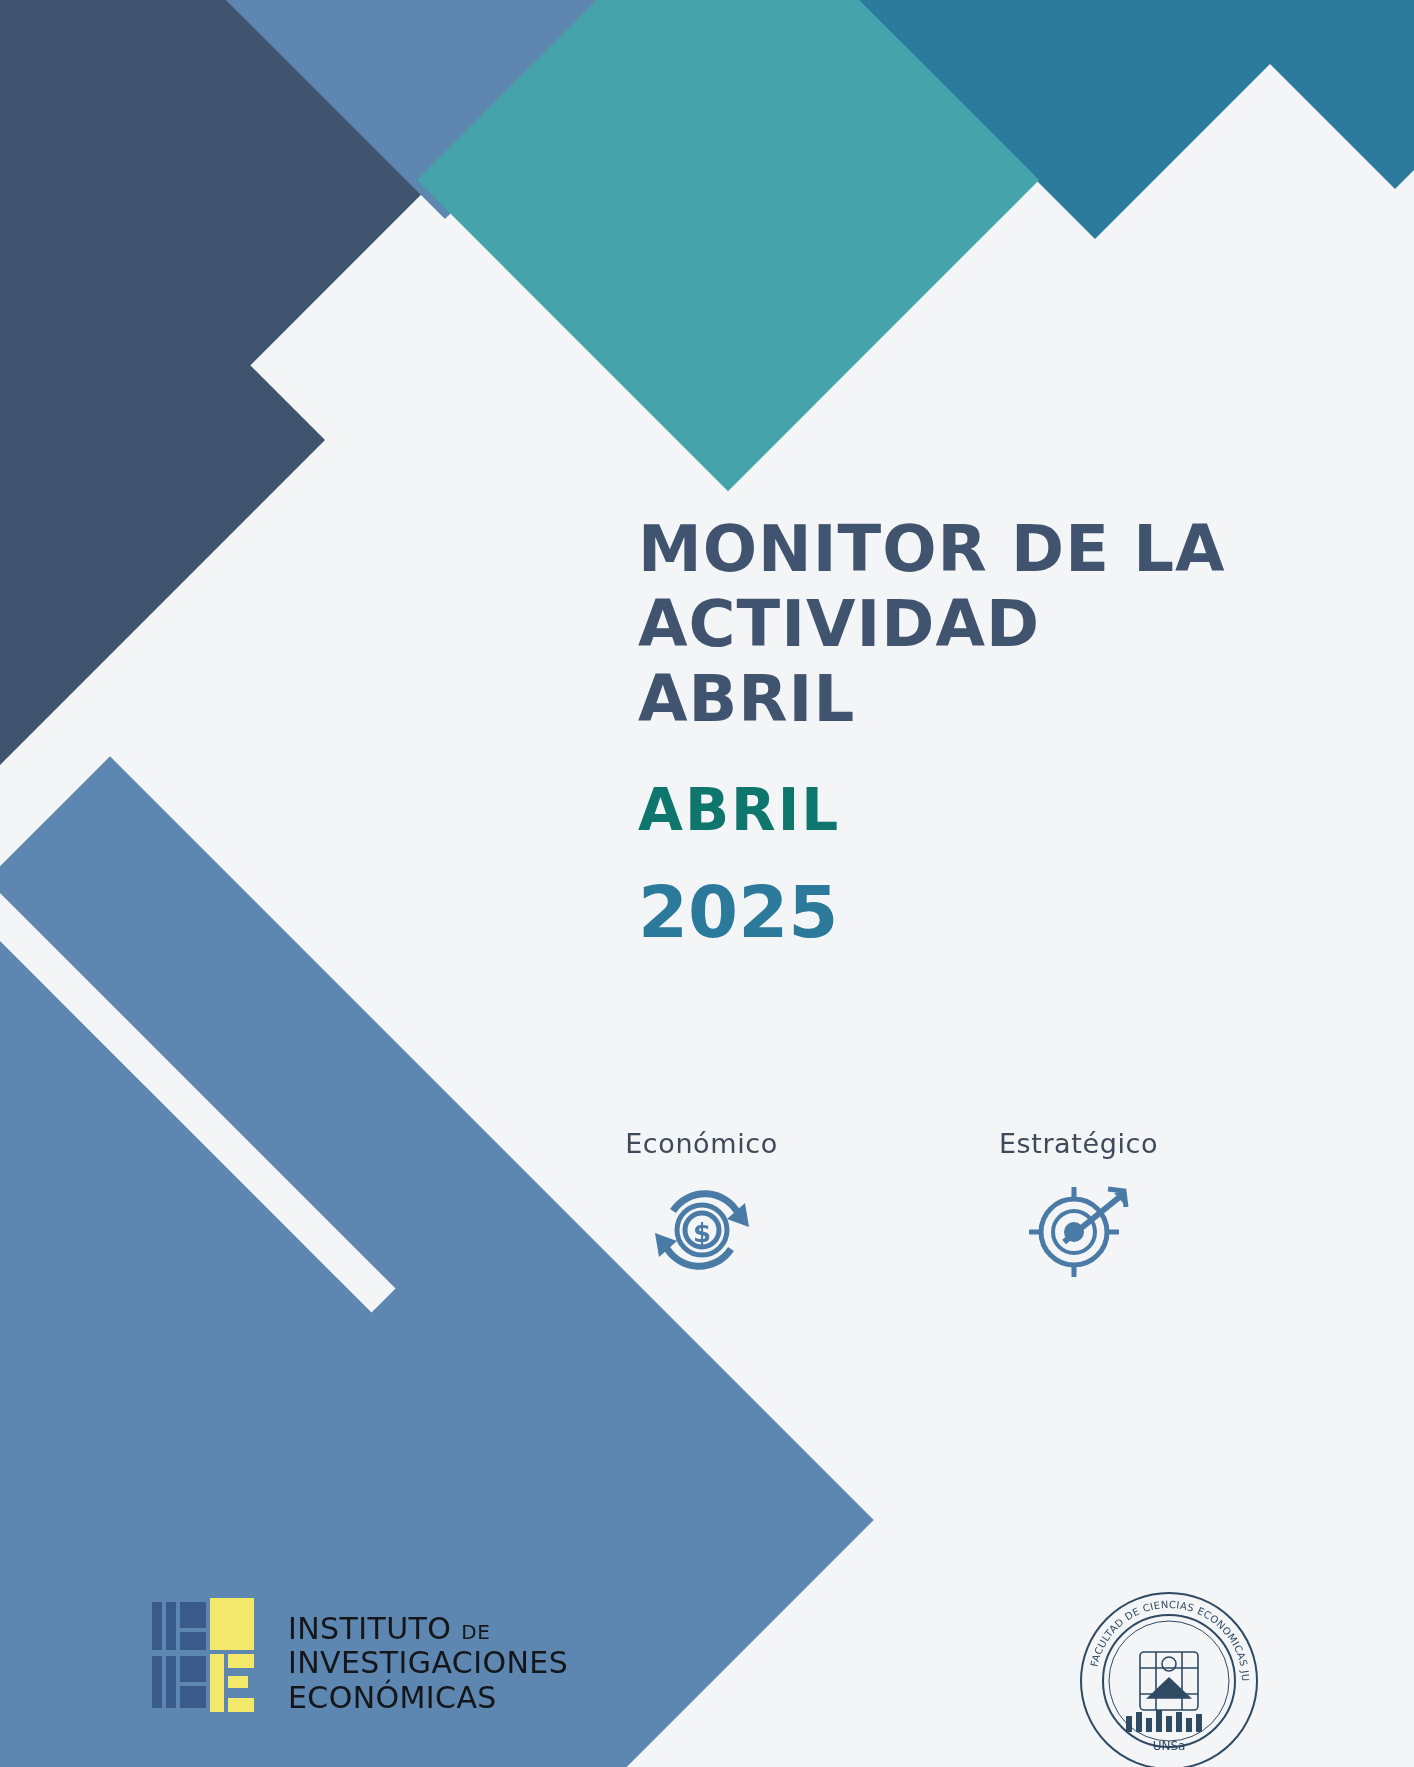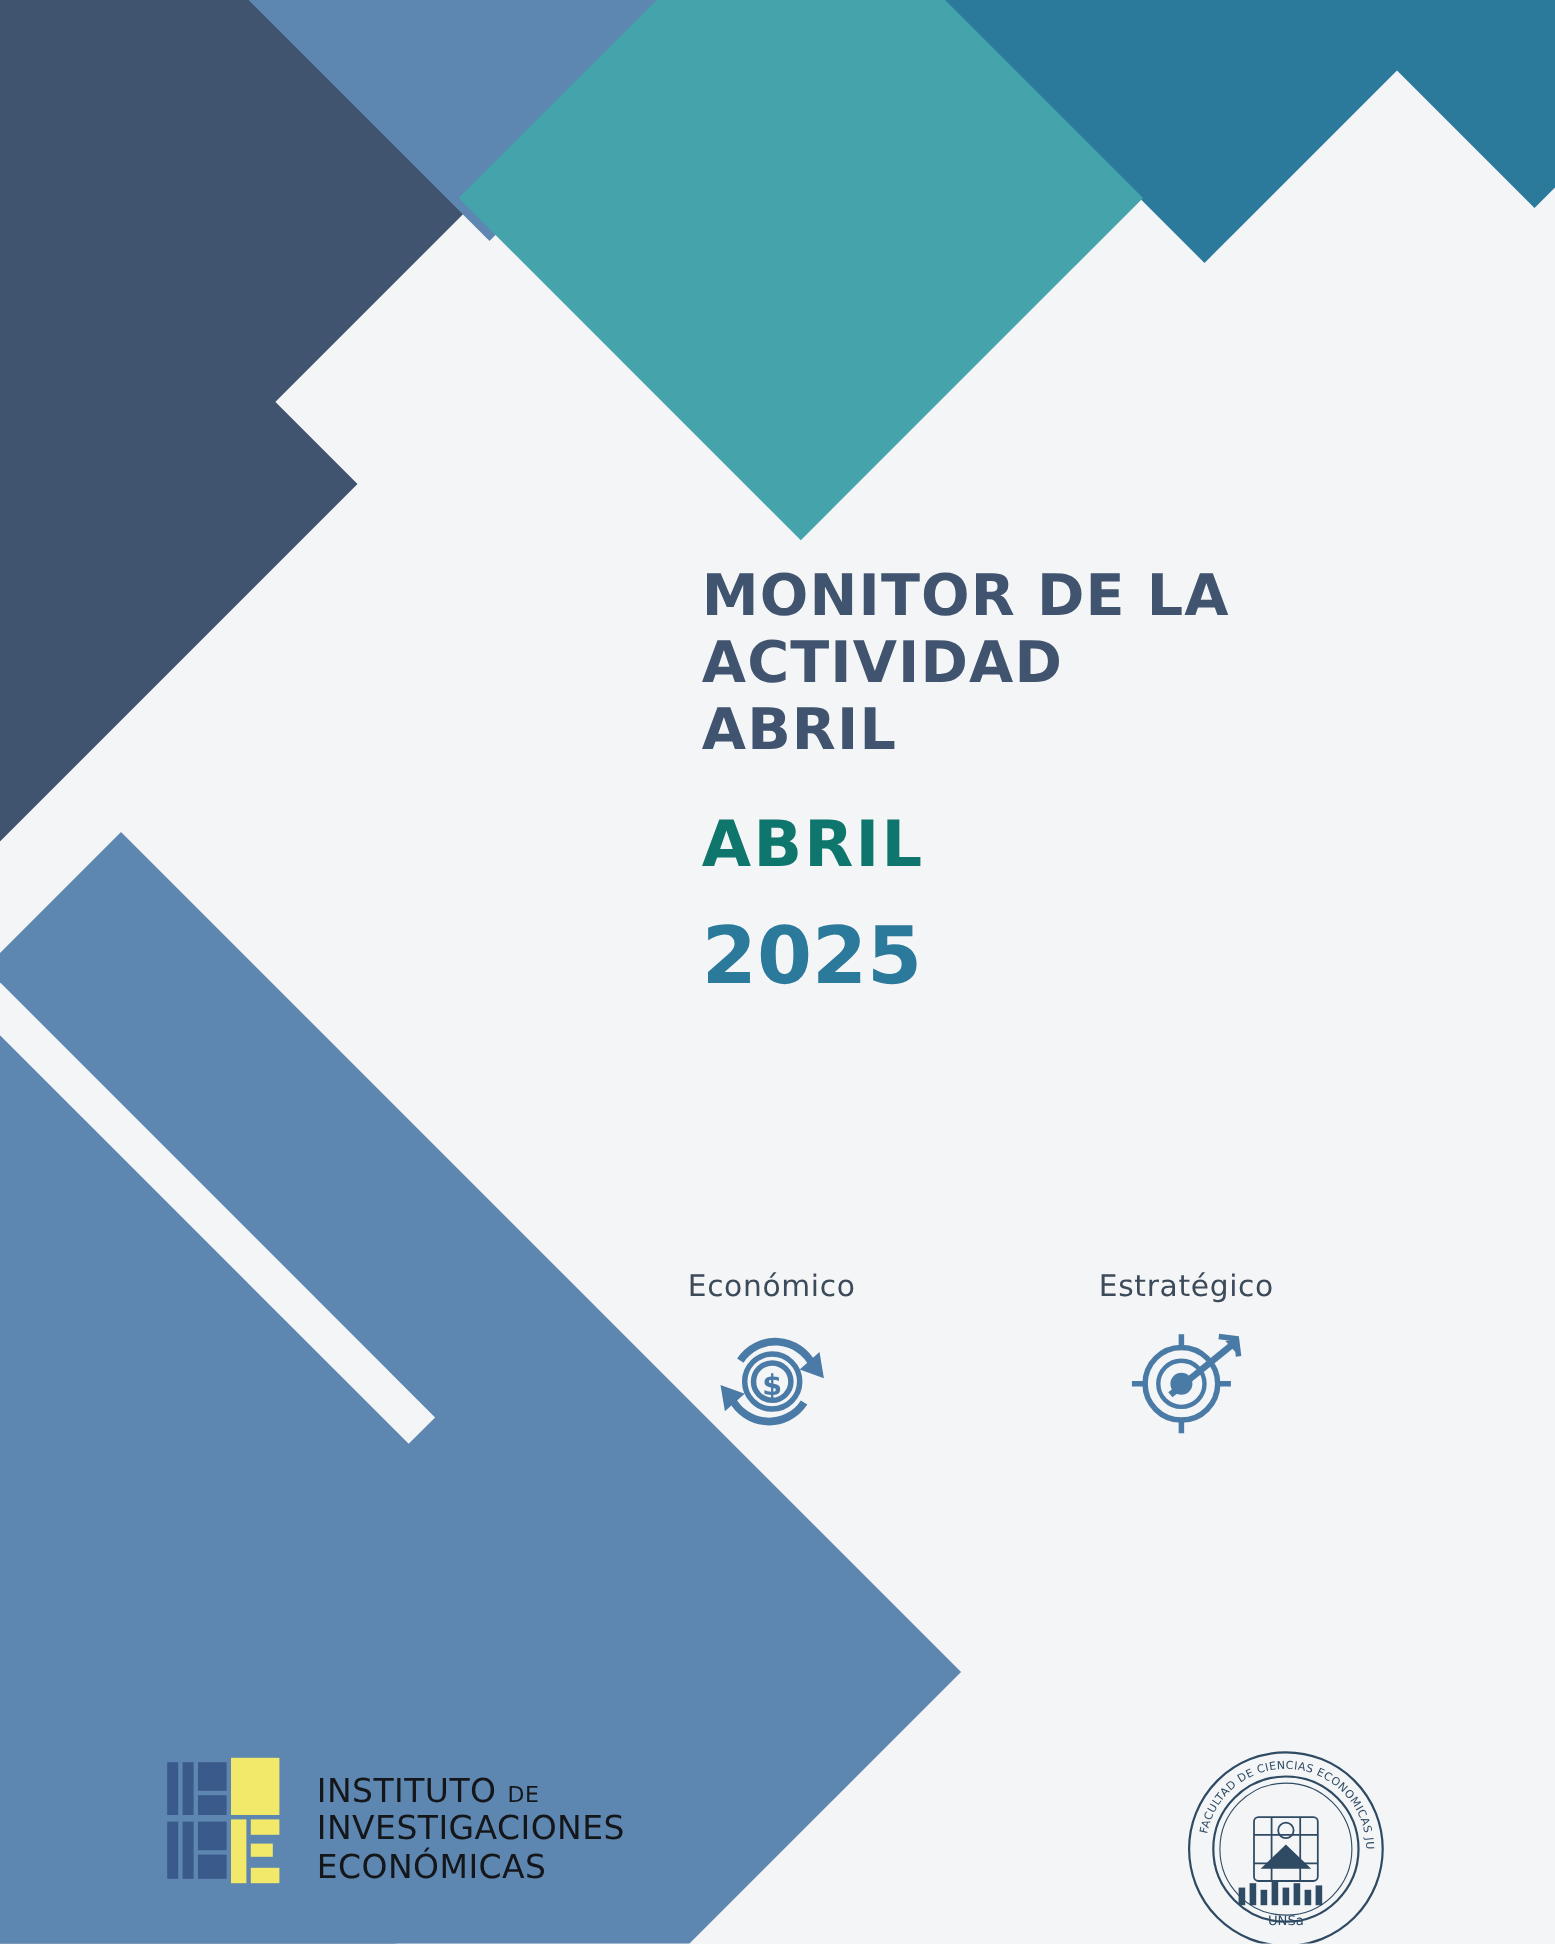--- a/index.html
+++ b/index.html
@@ -101,21 +101,21 @@
   }
 
   
   .title-block {
     position: absolute;
     left: 638px;
     top: 512px;
     width: 700px;
   }
   .title {
-    font-size: 52px;
+    font-size: 64px;
     font-weight: 700;
     line-height: 1.17;
     letter-spacing: 1px;
     color: #41546f;
   }
   .subtitle {
     margin-top: 39px;
     font-size: 58px;
     font-weight: 700;
     letter-spacing: 2px;
@@ -143,21 +143,20 @@
     display: flex;
     flex-direction: column;
     align-items: center;
   }
   .icon-label {
     font-size: 27px;
     color: #3c4a5a;
     letter-spacing: .6px;
     margin-bottom: 16px;
     white-space: nowrap;
-    margin-top: 26px;
   }
   .icon-art { width: 150px; height: 110px; }
 
   
   .iie-logo {
     position: absolute;
     left: 148px;
     top: 1594px;
     display: flex;
     align-items: flex-end;

